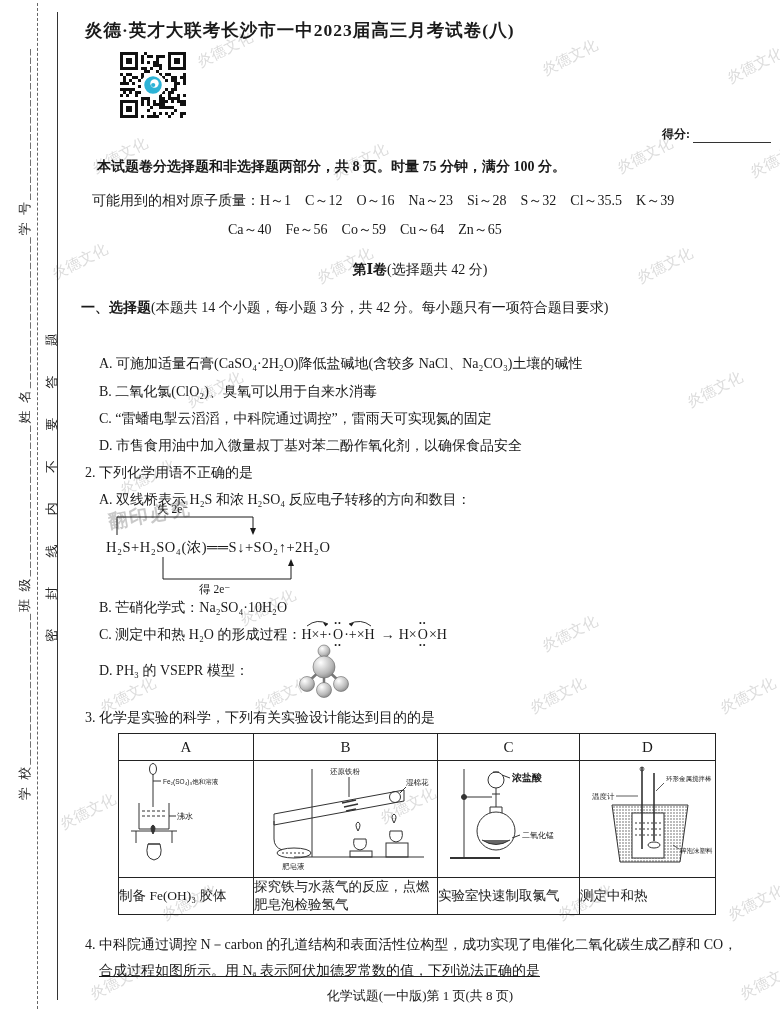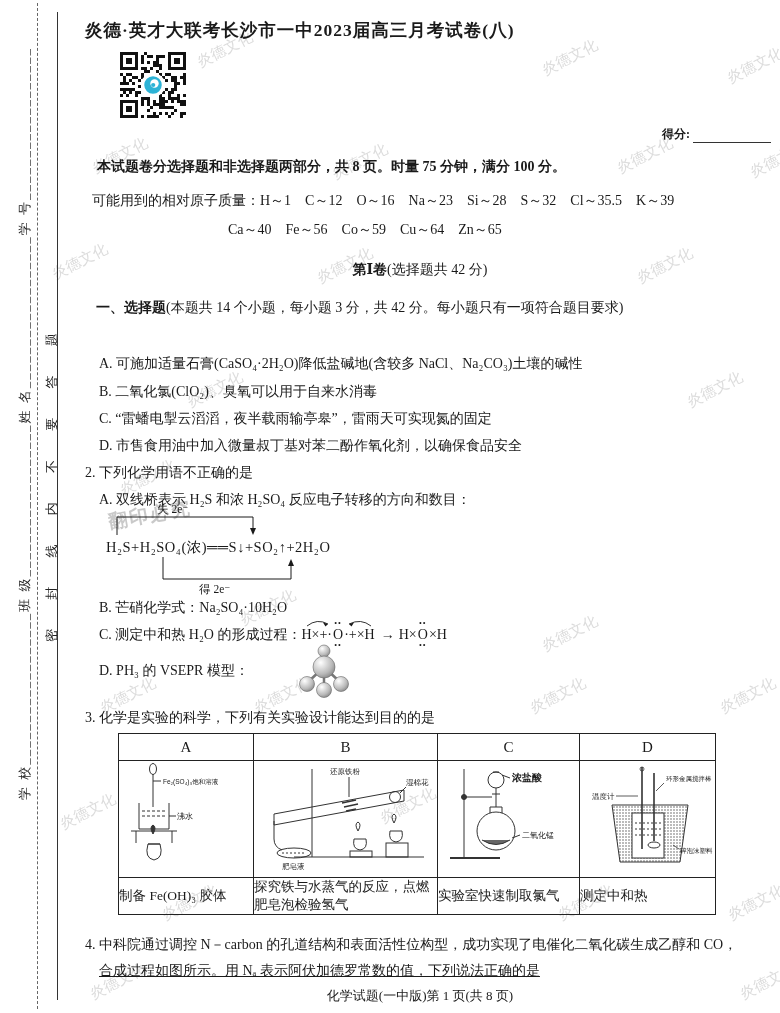--- a/index.html
+++ b/index.html
@@ -247,25 +247,25 @@
       <span>得分:</span>
       <span class="blank"></span>
     </div>
 
     <div class="line" style="left:97px;top:158px;font-weight:bold;">本试题卷分选择题和非选择题两部分，共 8 页。时量 75 分钟，满分 100 分。</div>
     <div class="line" style="left:92px;top:192px;">可能用到的相对原子质量：H～1　C～12　O～16　Na～23　Si～28　S～32　Cl～35.5　K～39</div>
     <div class="line" style="left:228px;top:221px;">Ca～40　Fe～56　Co～59　Cu～64　Zn～65</div>
 
     <div class="line center-line" style="top:261px;"><span class="b">第Ⅰ卷</span><span>(选择题共 42 分)</span></div>
 
-    <div class="line" style="left:96px;top:299px;"><span class="b">一、选择题</span><span>(本题共 14 个小题，每小题 3 分，共 42 分。每小题只有一项符合题目要求)</span></div>
+    <div class="line" style="left:81px;top:299px;"><span class="b">一、选择题</span><span>(本题共 14 个小题，每小题 3 分，共 42 分。每小题只有一项符合题目要求)</span></div>
 
     <div class="line" style="left:99px;top:355px;">A. 可施加适量石膏(CaSO₄·2H₂O)降低盐碱地(含较多 NaCl、Na₂CO₃)土壤的碱性</div>
     <div class="line" style="left:99px;top:383px;">B. 二氧化氯(ClO₂)、臭氧可以用于自来水消毒</div>
-    <div class="line" style="left:99px;top:410px;">C. “雷蟠电掣云滔滔，夜半载雨输亭皋”，雷雨天可实现氮的固定</div>
+    <div class="line" style="left:99px;top:410px;">C. “雷蟠电掣云滔滔，中科院通过调控”，雷雨天可实现氮的固定</div>
     <div class="line" style="left:99px;top:437px;">D. 市售食用油中加入微量叔丁基对苯二酚作氧化剂，以确保食品安全</div>
 
     <div class="line" style="left:85px;top:464px;">2. 下列化学用语不正确的是</div>
     <div class="line" style="left:99px;top:491px;">A. 双线桥表示 H₂S 和浓 H₂SO₄ 反应电子转移的方向和数目：</div>
 
     <svg class="bridge-svg" width="310" height="98" viewBox="0 0 310 98">
       <g stroke="#1a1a1a" stroke-width="1" fill="none">
         <path d="M22,35 V17 H158 V29"></path>
         <path d="M68,57 V79 H196 V65"></path>
       </g>

